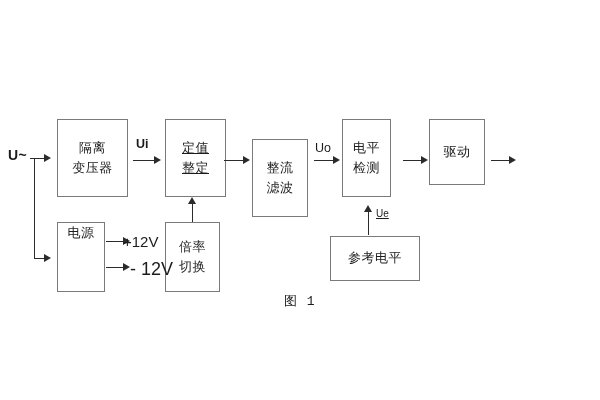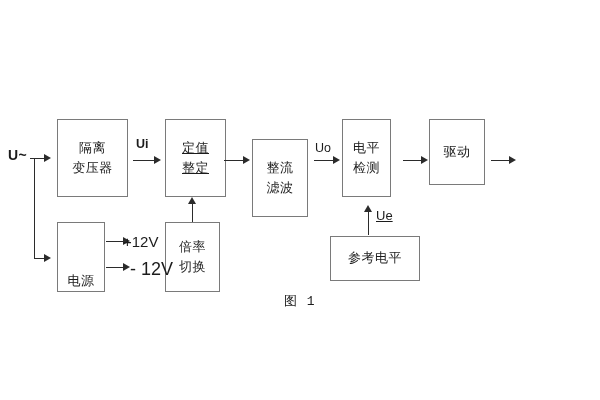--- a/index.html
+++ b/index.html
@@ -110,21 +110,21 @@
   <div class="blk" style="left:342px; top:119px; width:49px; height:78px;">
     <span class="ln">电平</span>
     <span class="ln">检测</span>
   </div>
 
   <div class="blk" style="left:429px; top:119px; width:56px; height:66px;">
     <span class="ln">驱动</span>
   </div>
 
 
-  <div class="blk" style="left:57px; top:222px; width:48px; height:70px; justify-content:flex-end;">
+  <div class="blk" style="left:57px; top:222px; width:48px; height:70px; justify-content:flex-start;">
     <span class="ln">电源</span>
   </div>
 
   <div class="blk" style="left:330px; top:236px; width:90px; height:45px;">
     <span class="ln">参考电平</span>
   </div>
 
   <div class="blk" style="left:165px; top:222px; width:55px; height:70px;">
     <span class="ln">倍率</span>
     <span class="ln">切换</span>
@@ -153,17 +153,17 @@
 
   <div class="hline" style="left:106px; top:267px; width:19px;"></div>
   <div class="ar-r" style="left:123px; top:263px;"></div>
   <div class="lbl" style="left:130px; top:259px; font-size:18px;">- 12V</div>
 
   <div class="vline" style="left:192px; top:203px; height:19px;"></div>
   <div class="ar-u" style="left:188px; top:197px;"></div>
 
   <div class="vline" style="left:368px; top:211px; height:24px;"></div>
   <div class="ar-u" style="left:364px; top:205px;"></div>
-  <div class="lbl" style="left:376px; top:208px; font-size:13px;text-decoration:underline;">Ue</div>
+  <div class="lbl" style="left:376px; top:208px; font-size:10px;text-decoration:underline;">Ue</div>
 
   <div class="caption" style="left:284px; top:292px;">图 1</div>
 
 </div>
 
 </body></html>

